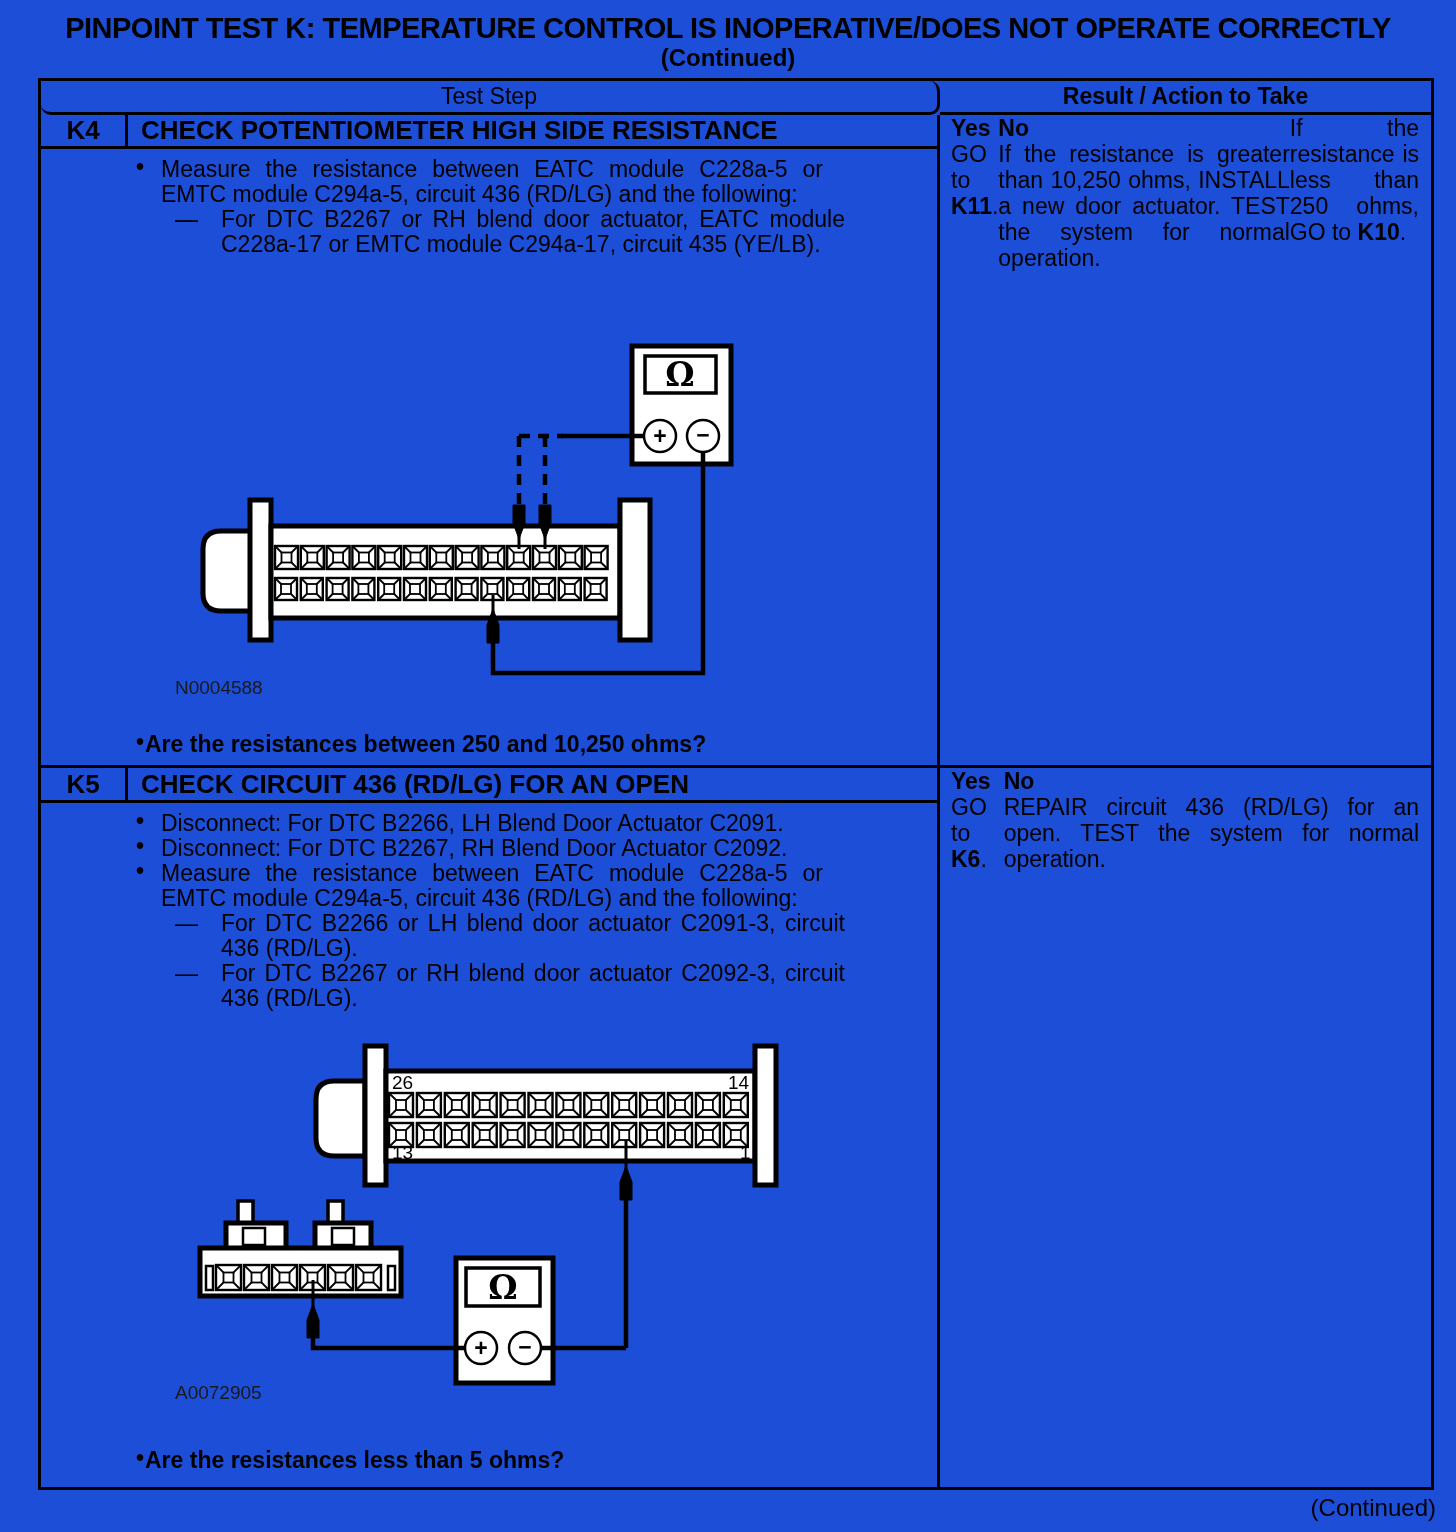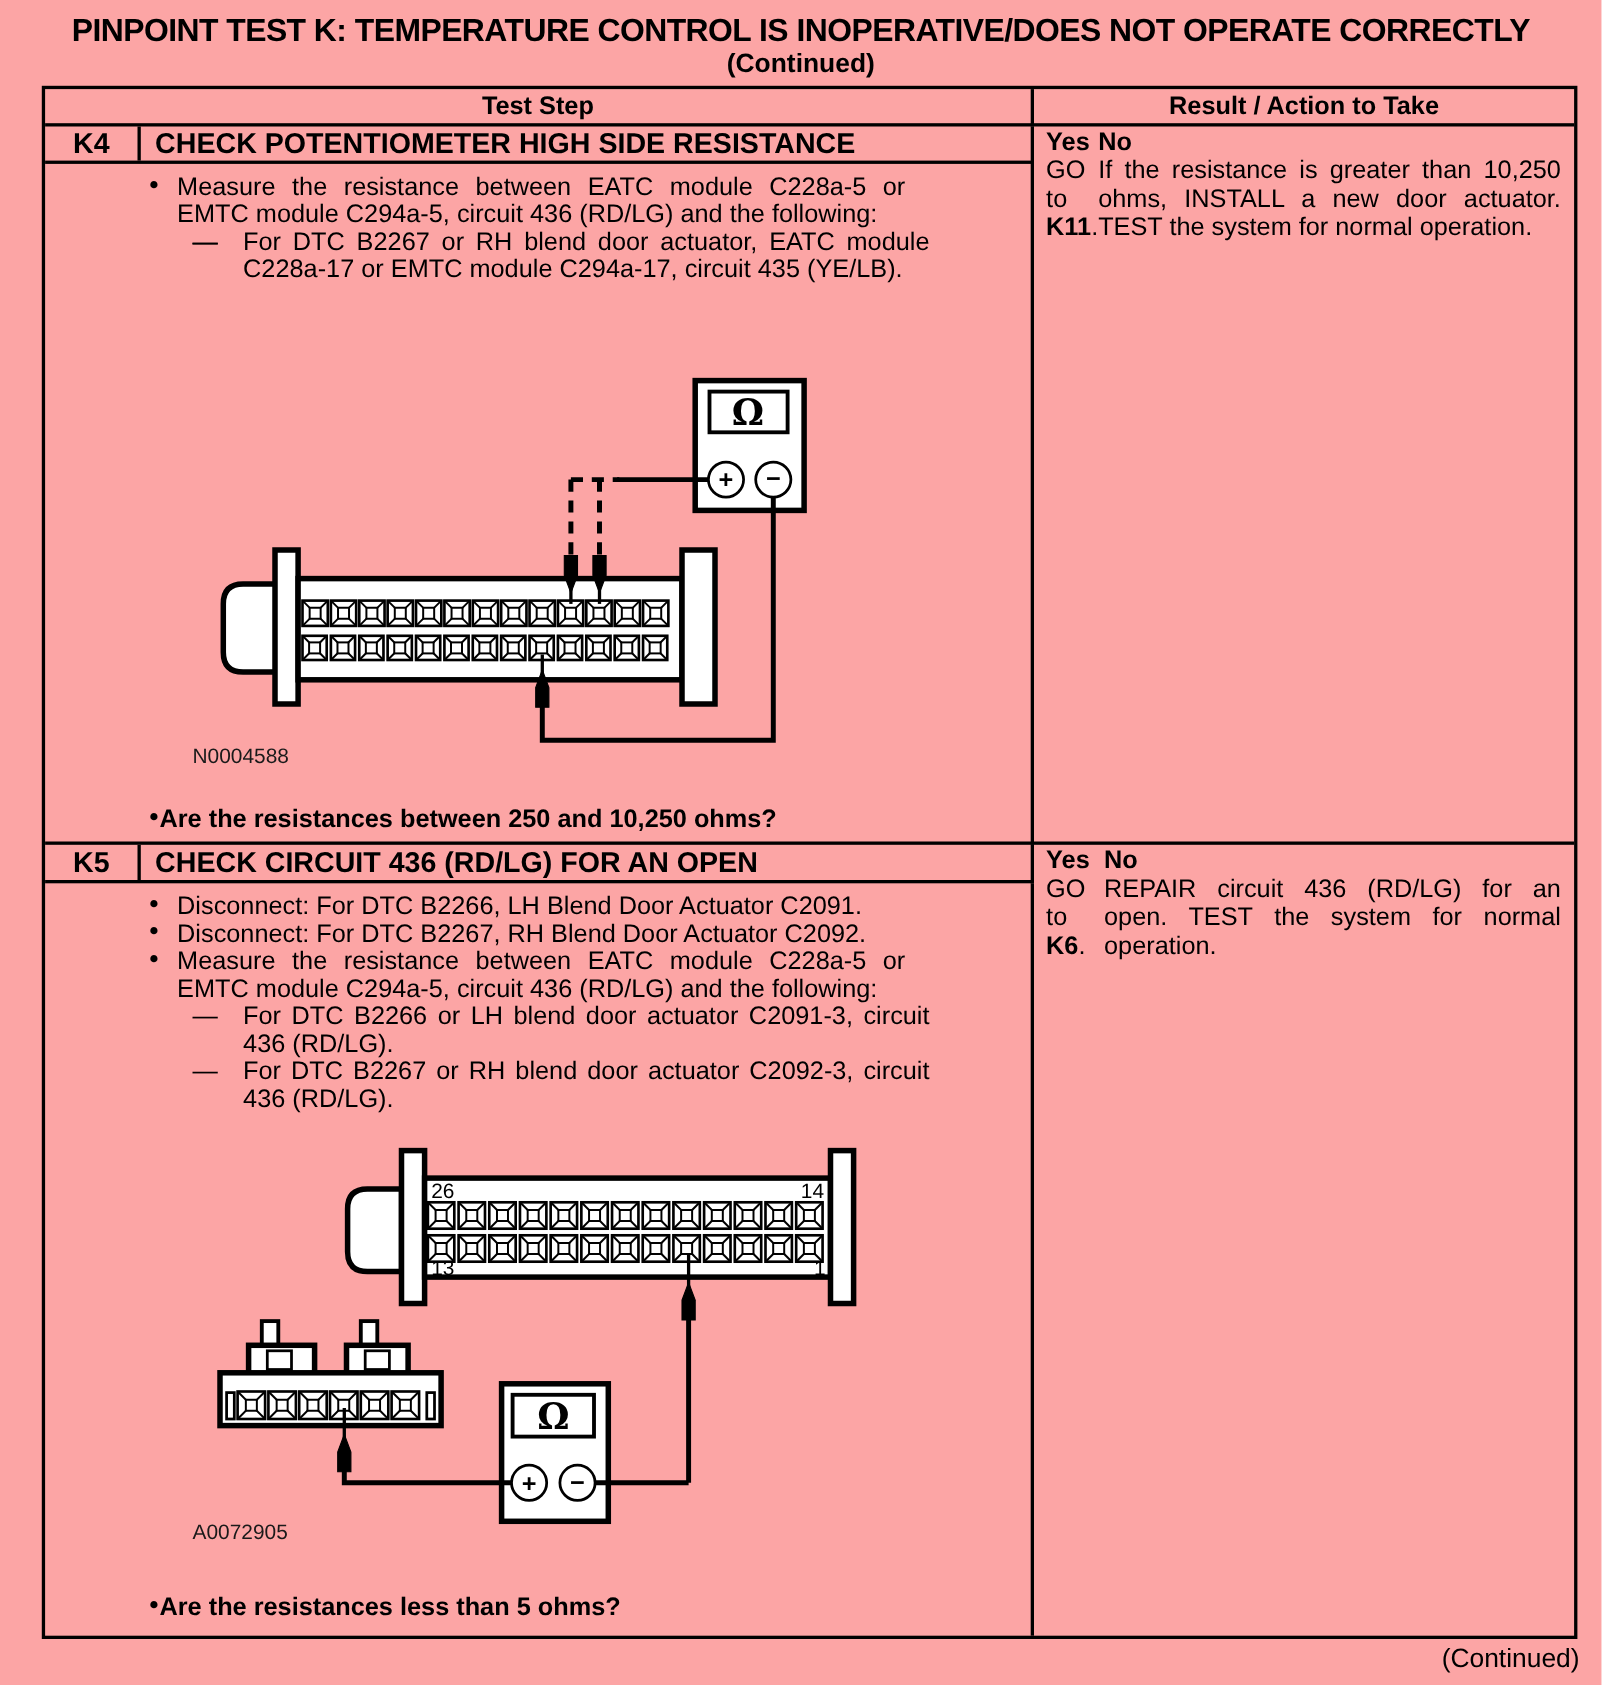--- a/index.html
+++ b/index.html
@@ -1,30 +1,30 @@
 <!DOCTYPE html>
 <html><head>
 <meta charset="utf-8">
 <style>
   html,body{margin:0;padding:0;background:#fff;}
-  .page{position:relative;width:1456px;height:1532px;background:#fca5a5;color:#000;
+  .page{position:relative;width:1456px;height:1532px;background:#1d4ed8;color:#000;
         font-family:"Liberation Sans","DejaVu Sans",sans-serif;overflow:hidden;}
 
   .title{position:absolute;top:12px;left:0;width:100%;text-align:center;
          font-weight:bold;font-size:29px;letter-spacing:-0.5px;}
   .subtitle{position:absolute;top:44px;left:0;width:100%;text-align:center;
          font-weight:bold;font-size:24px;}
 
   .pp-table{position:absolute;left:38px;top:78px;width:1396px;height:1412px;
          border:3px solid #000;box-sizing:border-box;display:grid;
          grid-template-columns:899px 1fr;
          grid-template-rows:34px 34px 619px 35px auto;}
   .cell{box-sizing:border-box;min-width:0;}
   .h-left{grid-column:1;grid-row:1;border-right:3px solid #000;border-bottom:3px solid #000;
-          display:flex;align-items:center;justify-content:center;font-weight:bold;font-size:23px;}
+          display:flex;align-items:center;justify-content:center;font-weight:normal;font-size:23px;border-radius:10px;}
   .h-right{grid-column:2;grid-row:1;border-bottom:3px solid #000;
           display:flex;align-items:center;justify-content:center;font-weight:bold;font-size:23px;}
   .t-row{grid-column:1;border-right:3px solid #000;border-bottom:3px solid #000;
           display:flex;align-items:stretch;font-weight:bold;font-size:26px;}
   .t4{grid-row:2;} .t5{grid-row:4;}
   .stepid{width:84px;border-right:3px solid #000;display:flex;align-items:center;
           justify-content:center;flex:none;}
   .steptitle{flex:1;display:flex;align-items:center;padding-left:13px;border-radius:11px;}
   .b-cell{grid-column:1;border-right:3px solid #000;position:relative;font-size:23px;line-height:25px;}
   .b4{grid-row:3;border-bottom:3px solid #000;}
@@ -80,20 +80,23 @@
     </div>
 
     <div class="cell r-cell r4">
       <div class="res-block">
         <span class="res-head">Yes</span>
         <span><span>GO to </span><strong>K11</strong><span>.</span></span>
       </div>
       <div class="res-block">
         <span class="res-head">No</span>
         <div class="res-body">If the resistance is greater than 10,250 ohms, INSTALL a new door actuator. TEST the system for normal operation.</div>
+      </div>
+      <div class="res-block res-body">
+        <span>If the resistance is less than 250 ohms, GO to </span><strong>K10</strong><span>.</span>
       </div>
     </div>
 
     <div class="cell b-cell b4">
       <div class="bullets">
         <div class="b-row">
           <span class="marker">•</span>
           <div class="b-text">Measure the resistance between EATC module C228a-5 or EMTC module C294a-5, circuit 436 (RD/LG) and the following:</div>
         </div>
         <div class="b-row">

